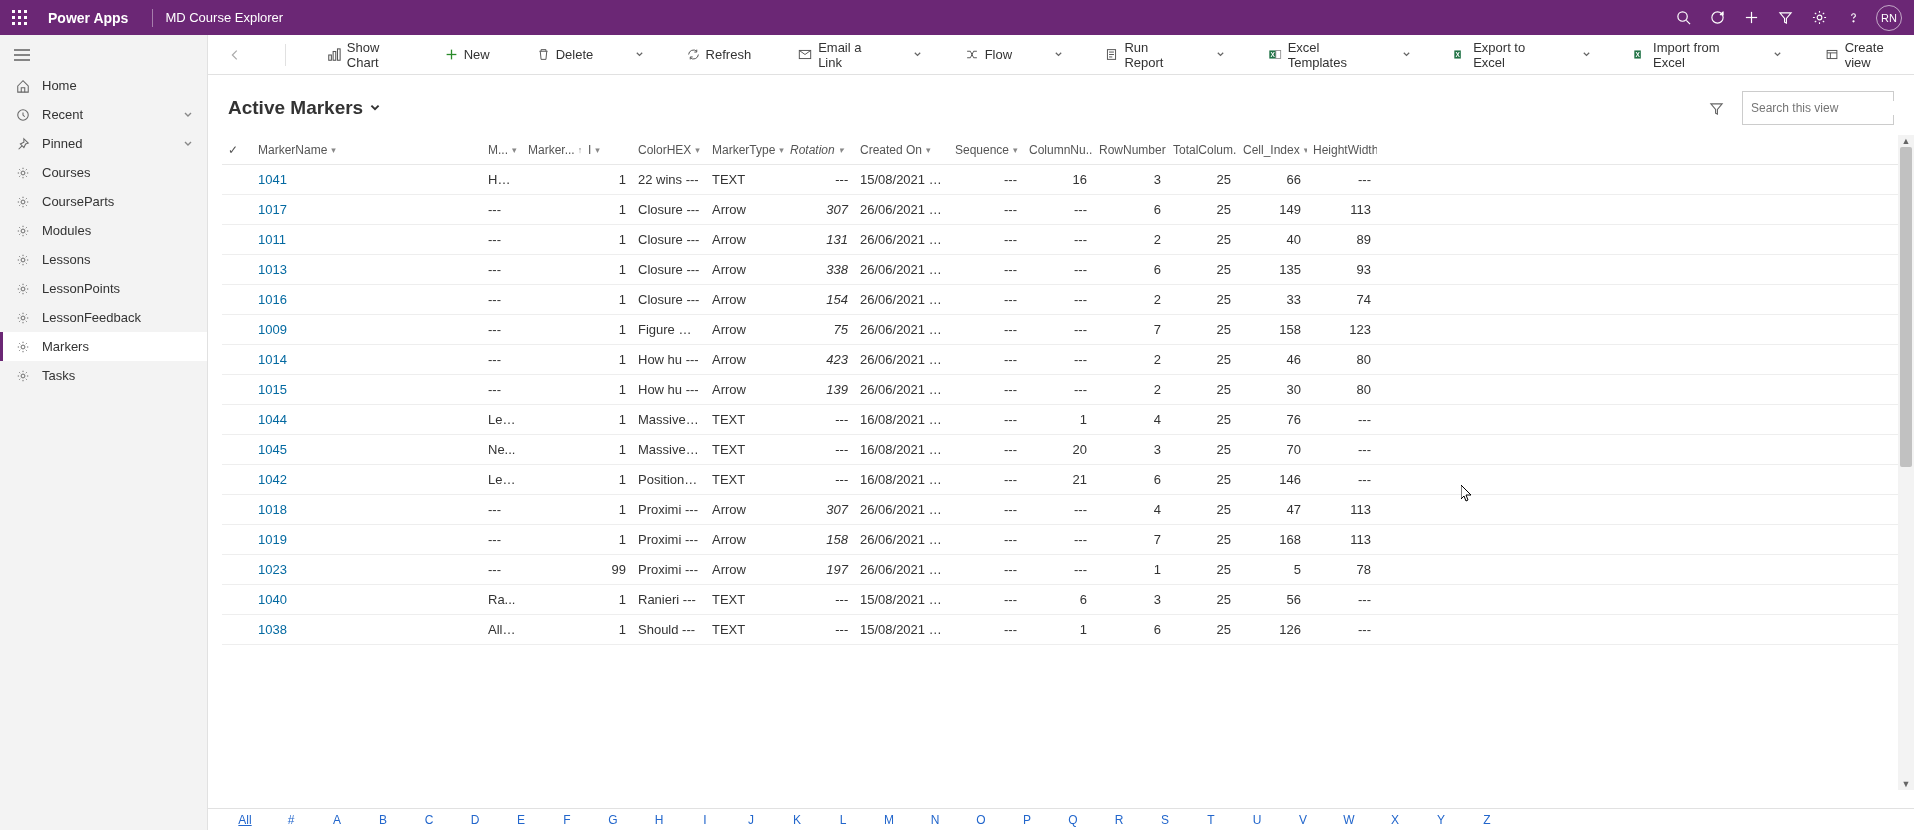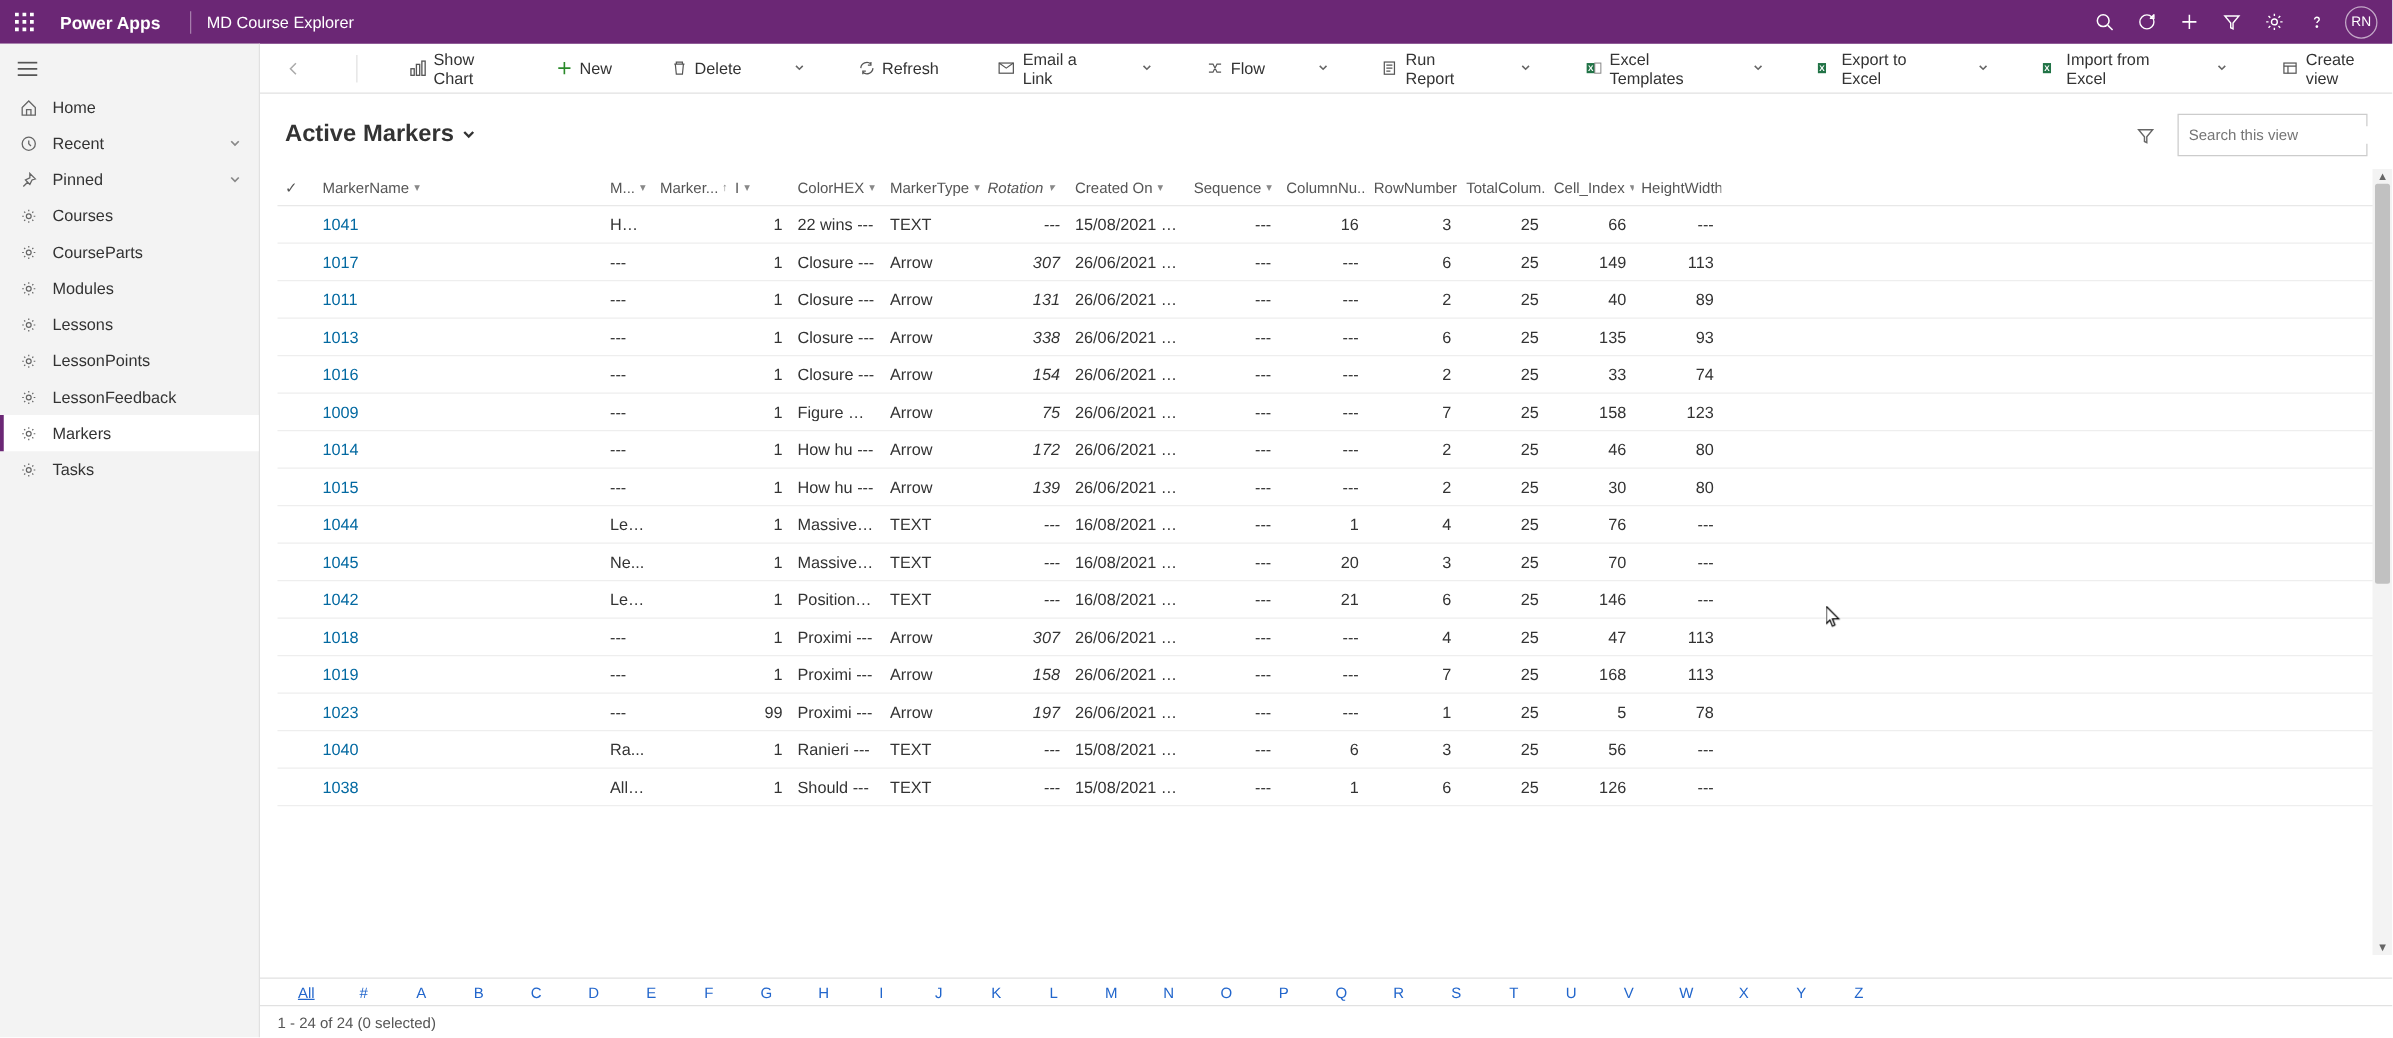--- a/index.html
+++ b/index.html
@@ -601,21 +601,21 @@
               <div class="gc c-hw num">123</div>
             </div>
             <div class="grid-row">
               <div class="gc c-chk"></div>
               <div class="gc c-name link">1014</div>
               <div class="gc c-m"><span class="dash">---</span></div>
               <div class="gc c-marker"></div>
               <div class="gc c-i num">1</div>
               <div class="gc c-color"><span class="link">How hu</span> <span class="dash">---</span></div>
               <div class="gc c-mtype">Arrow</div>
-              <div class="gc c-rot num">172</div>
+              <div class="gc c-rot num">423</div>
               <div class="gc c-created">26/06/2021 1...</div>
               <div class="gc c-seq num"><span class="dash">---</span></div>
               <div class="gc c-colnum num"><span class="dash">---</span></div>
               <div class="gc c-rownum num">2</div>
               <div class="gc c-total num">25</div>
               <div class="gc c-cell num">46</div>
               <div class="gc c-hw num">80</div>
             </div>
             <div class="grid-row">
               <div class="gc c-chk"></div>
@@ -803,23 +803,20 @@
         <span>S</span>
         <span>T</span>
         <span>U</span>
         <span>V</span>
         <span>W</span>
         <span>X</span>
         <span>Y</span>
         <span>Z</span>
       </div>
 
-    <div class="status">
-      <span>1 - 24 of 24 (0 selected)</span>
-    </div>
   </div>
 </div>
 
 <div class="fake-cursor">
 <svg viewBox="0 0 12 18">
       <path d="M0 0l0 14 3-3 2 5 2-1-2-5 5 0z" fill="#fff" stroke="#000" stroke-width="1"></path>
     </svg>
 </div>
 
 </body></html>

